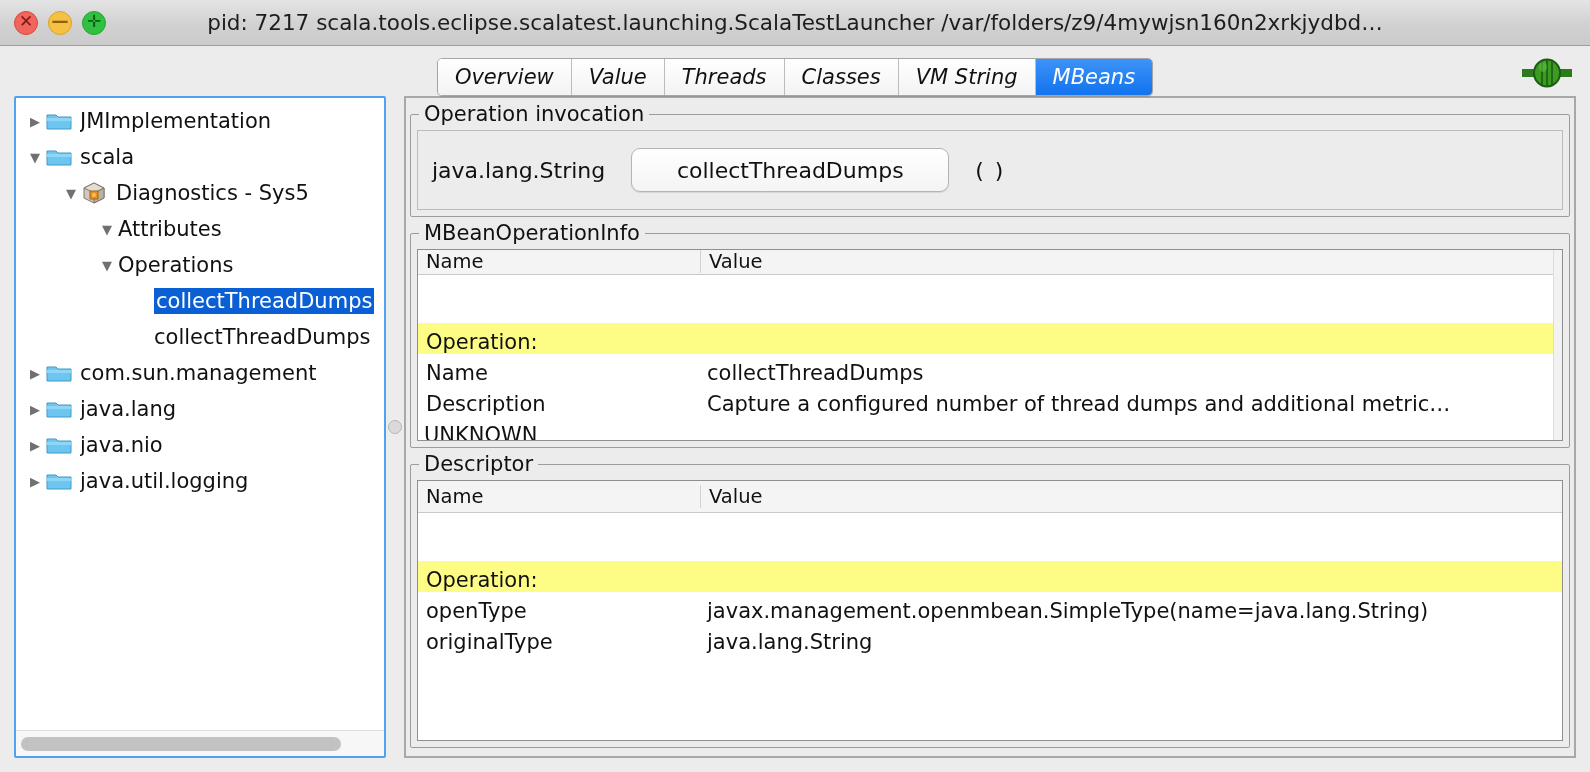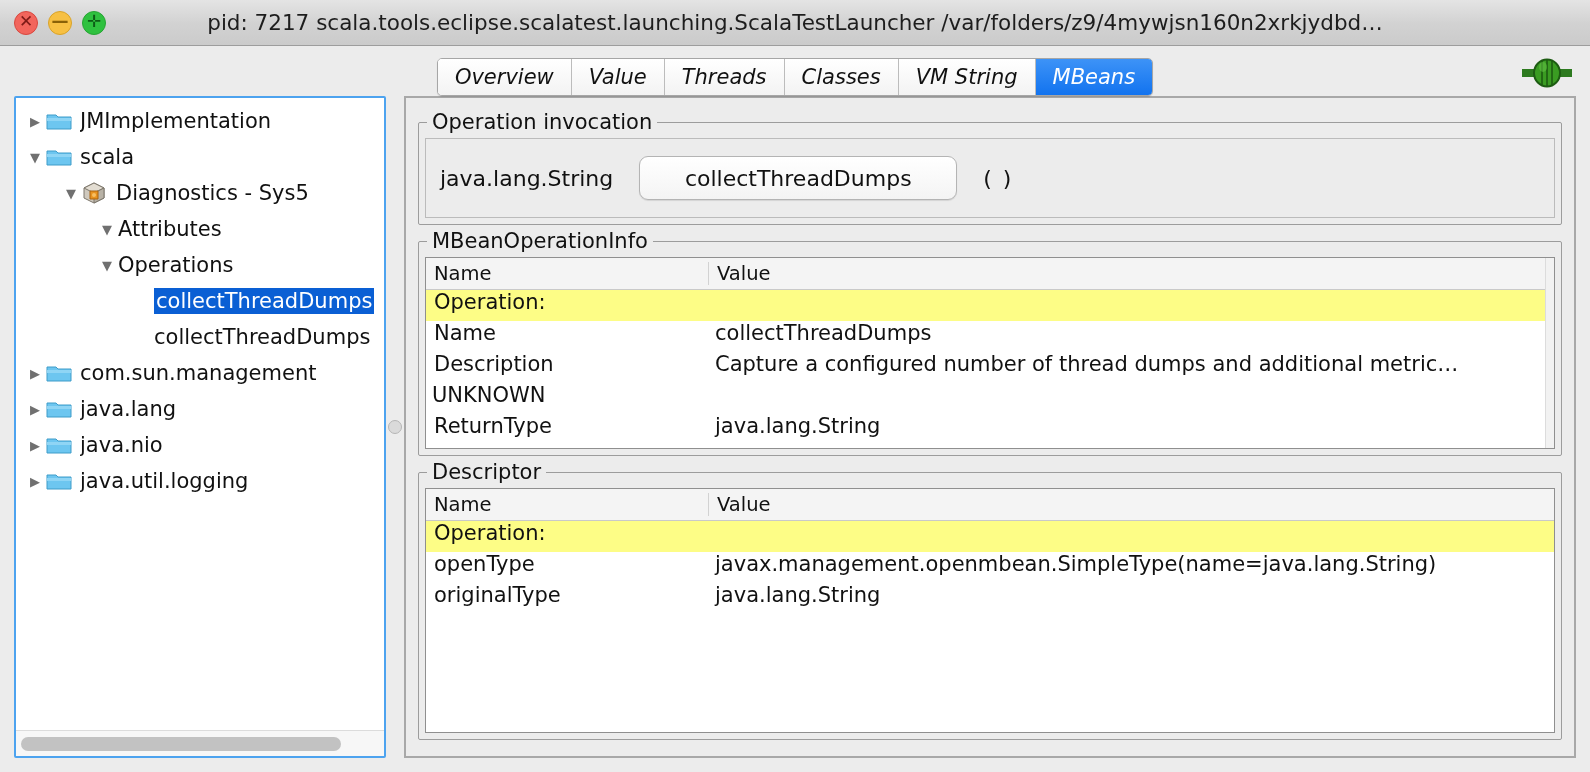--- a/index.html
+++ b/index.html
@@ -165,21 +165,21 @@
     background: #dadada; border: 1px solid #b5b5b5;
   }
 
   
   #right-panel {
     flex: 1 1 auto;
     min-width: 0;
     border: 2px solid #a8a8a8;
     background: #ececec;
     display: flex; flex-direction: column;
-    padding: 12px;
+    padding: 4px;
     overflow: hidden;
   }
   #right-inner {
     flex: 1 1 auto;
     display: flex; flex-direction: column;
     gap: 0px;
     min-height: 0;
     overflow: hidden;
   }
 
@@ -221,37 +221,38 @@
   }
   #op-params { font-size: 22px; color: #111; letter-spacing: 2px; }
 
   
   .tablewrap {
     border: 1px solid #8f8f8f;
     background: #fff;
     display: flex; flex-direction: column;
     overflow: hidden;
     position: relative;
+    gap: 48px;
   }
   .thead {
     display: flex;
     height: 32px;
     background: #f4f4f4;
     border-bottom: 1px solid #c9c9c9;
     font-size: 19.5px;
     color: #111;
     align-items: center;
   }
   .th-name { width: 283px; flex: 0 0 283px; padding-left: 8px; border-right: 1px solid #d2d2d2; }
   .th-value { flex: 1 1 auto; padding-left: 8px; }
   .tbody { flex: 1 1 auto; overflow: hidden; }
   .tr {
     display: flex;
     height: 31px;
-    align-items: flex-start;
+    align-items: flex-end;
     font-size: 21px;
     color: #111;
     white-space: nowrap;
   }
   .tr.hl { background: #fdfd86; }
   .td-name { width: 283px; flex: 0 0 283px; padding-left: 8px; overflow: hidden; }
   .td-value { flex: 1 1 auto; padding-left: 6px; overflow: hidden; text-overflow: ellipsis; }
   .vscroll {
     position: absolute; top: 0; right: 0; width: 9px; height: 100%;
     background: #f2f2f2; border-left: 1px solid #dcdcdc;

